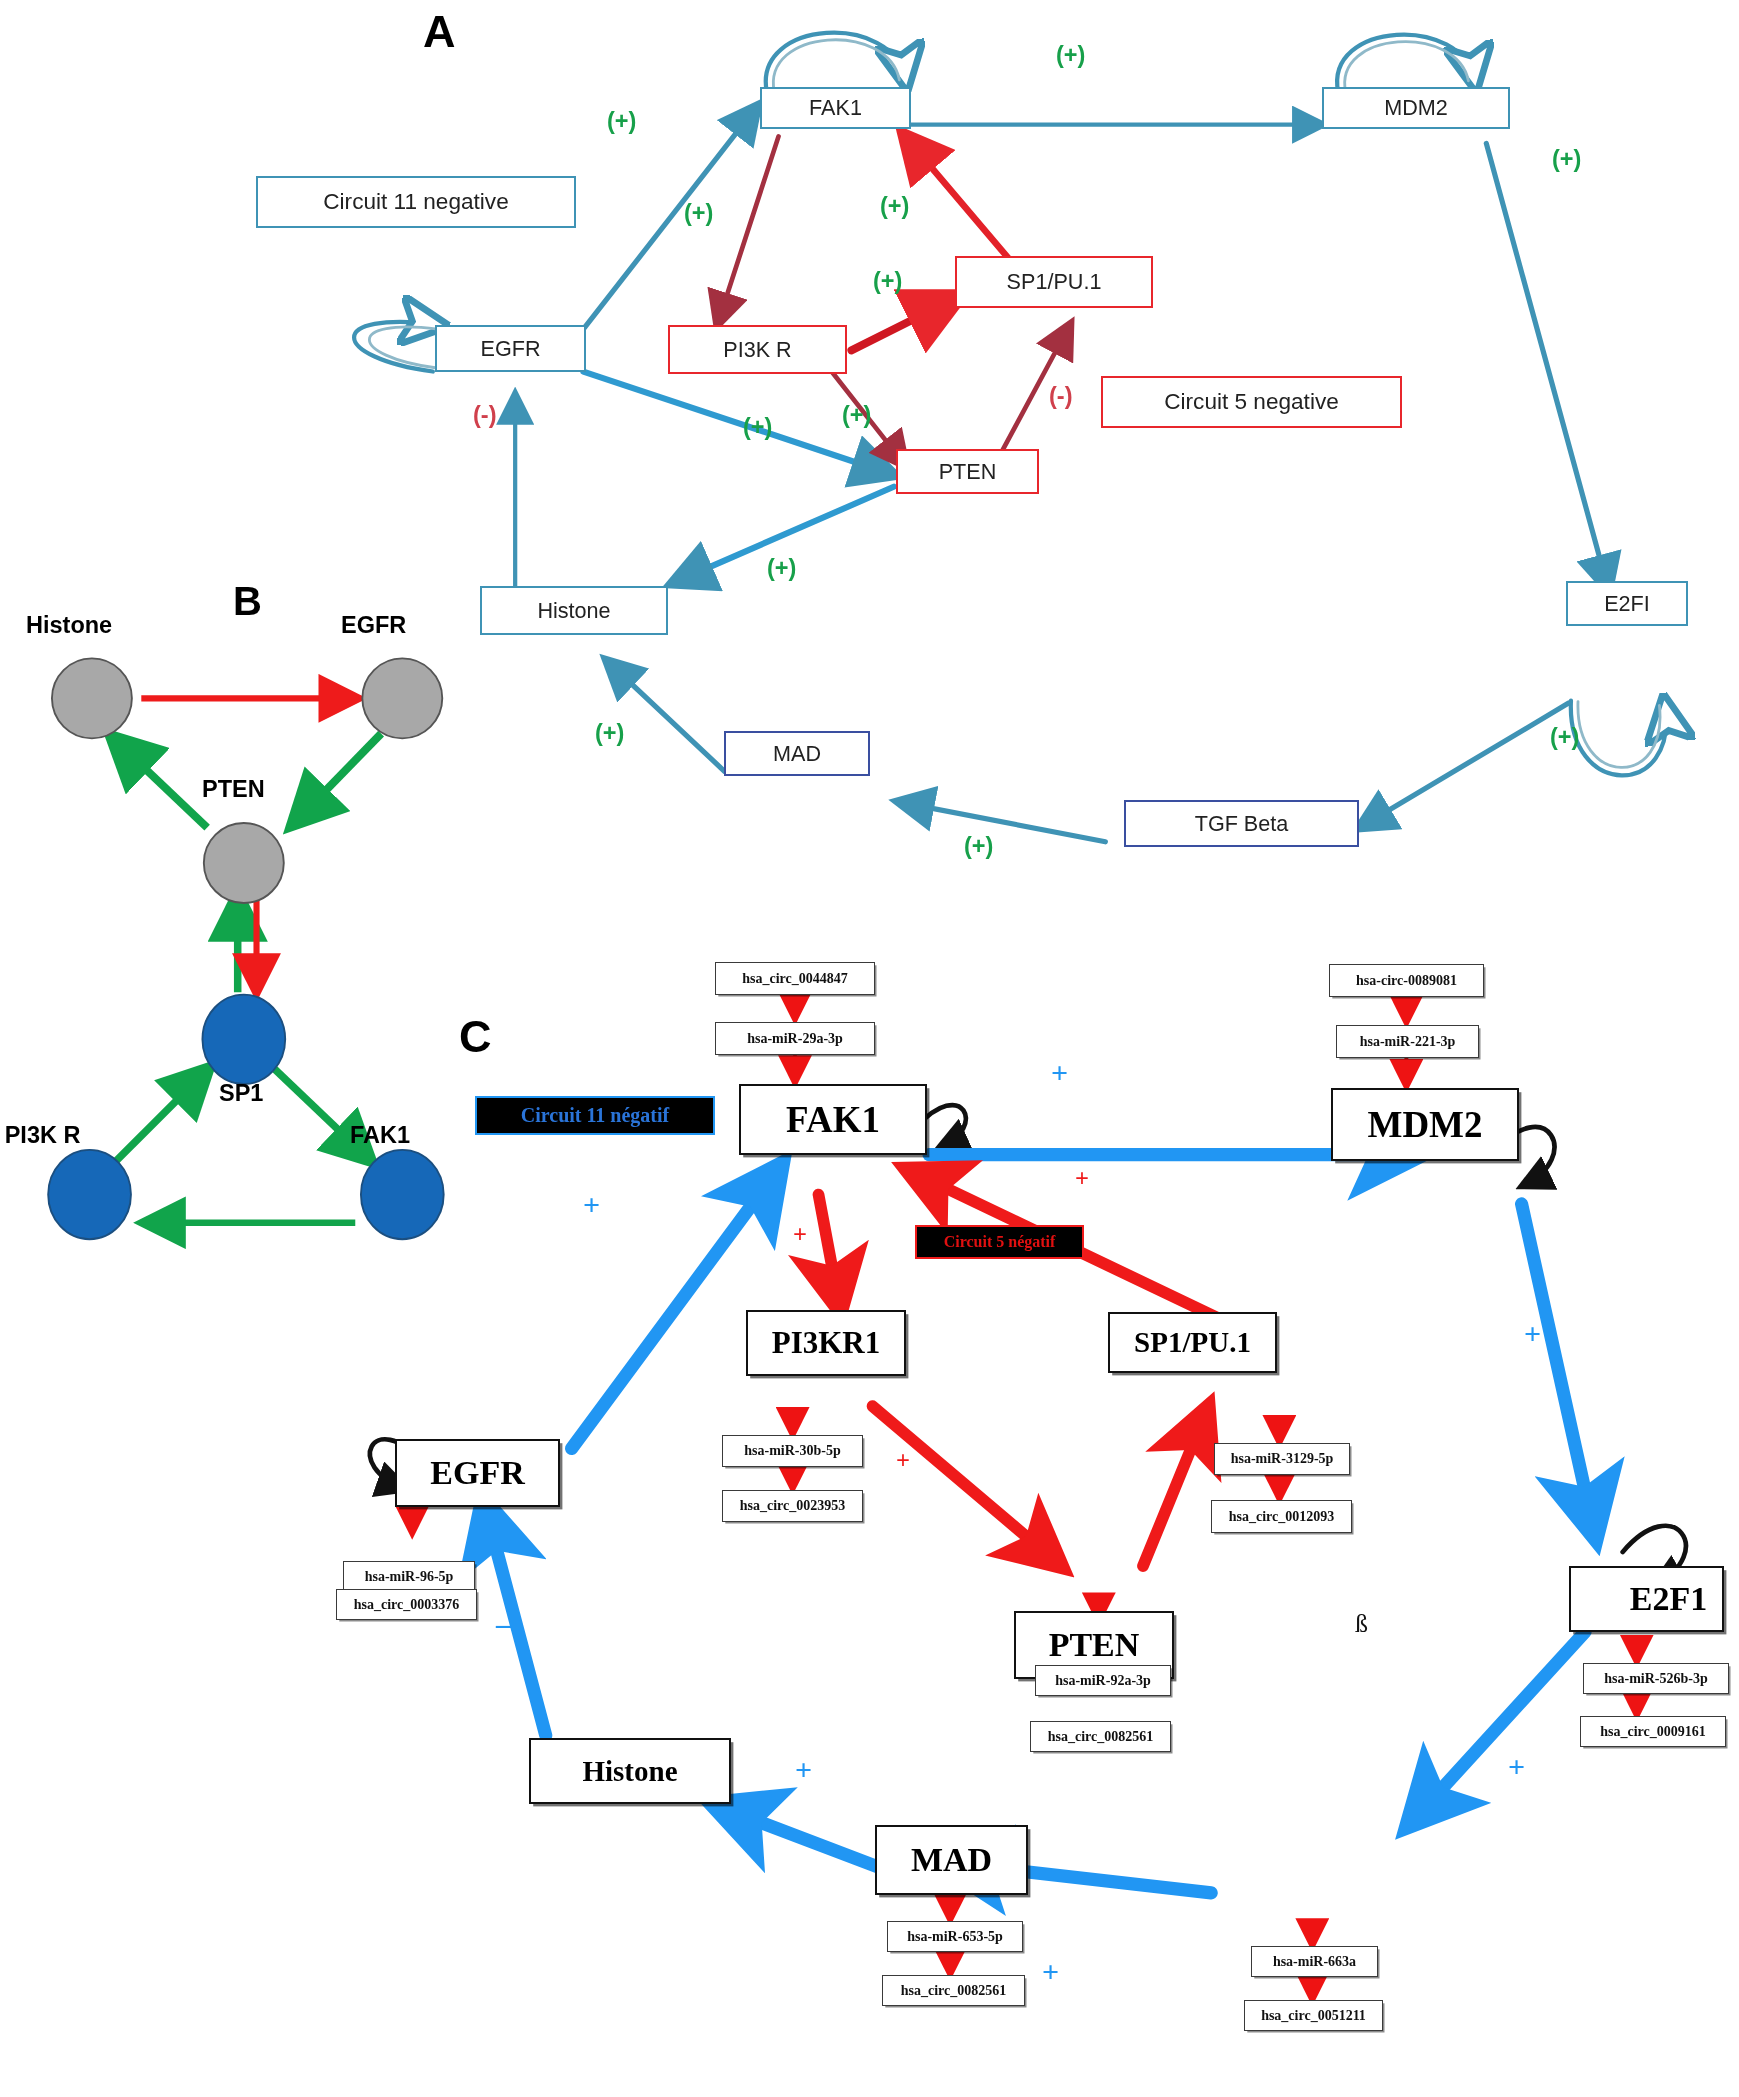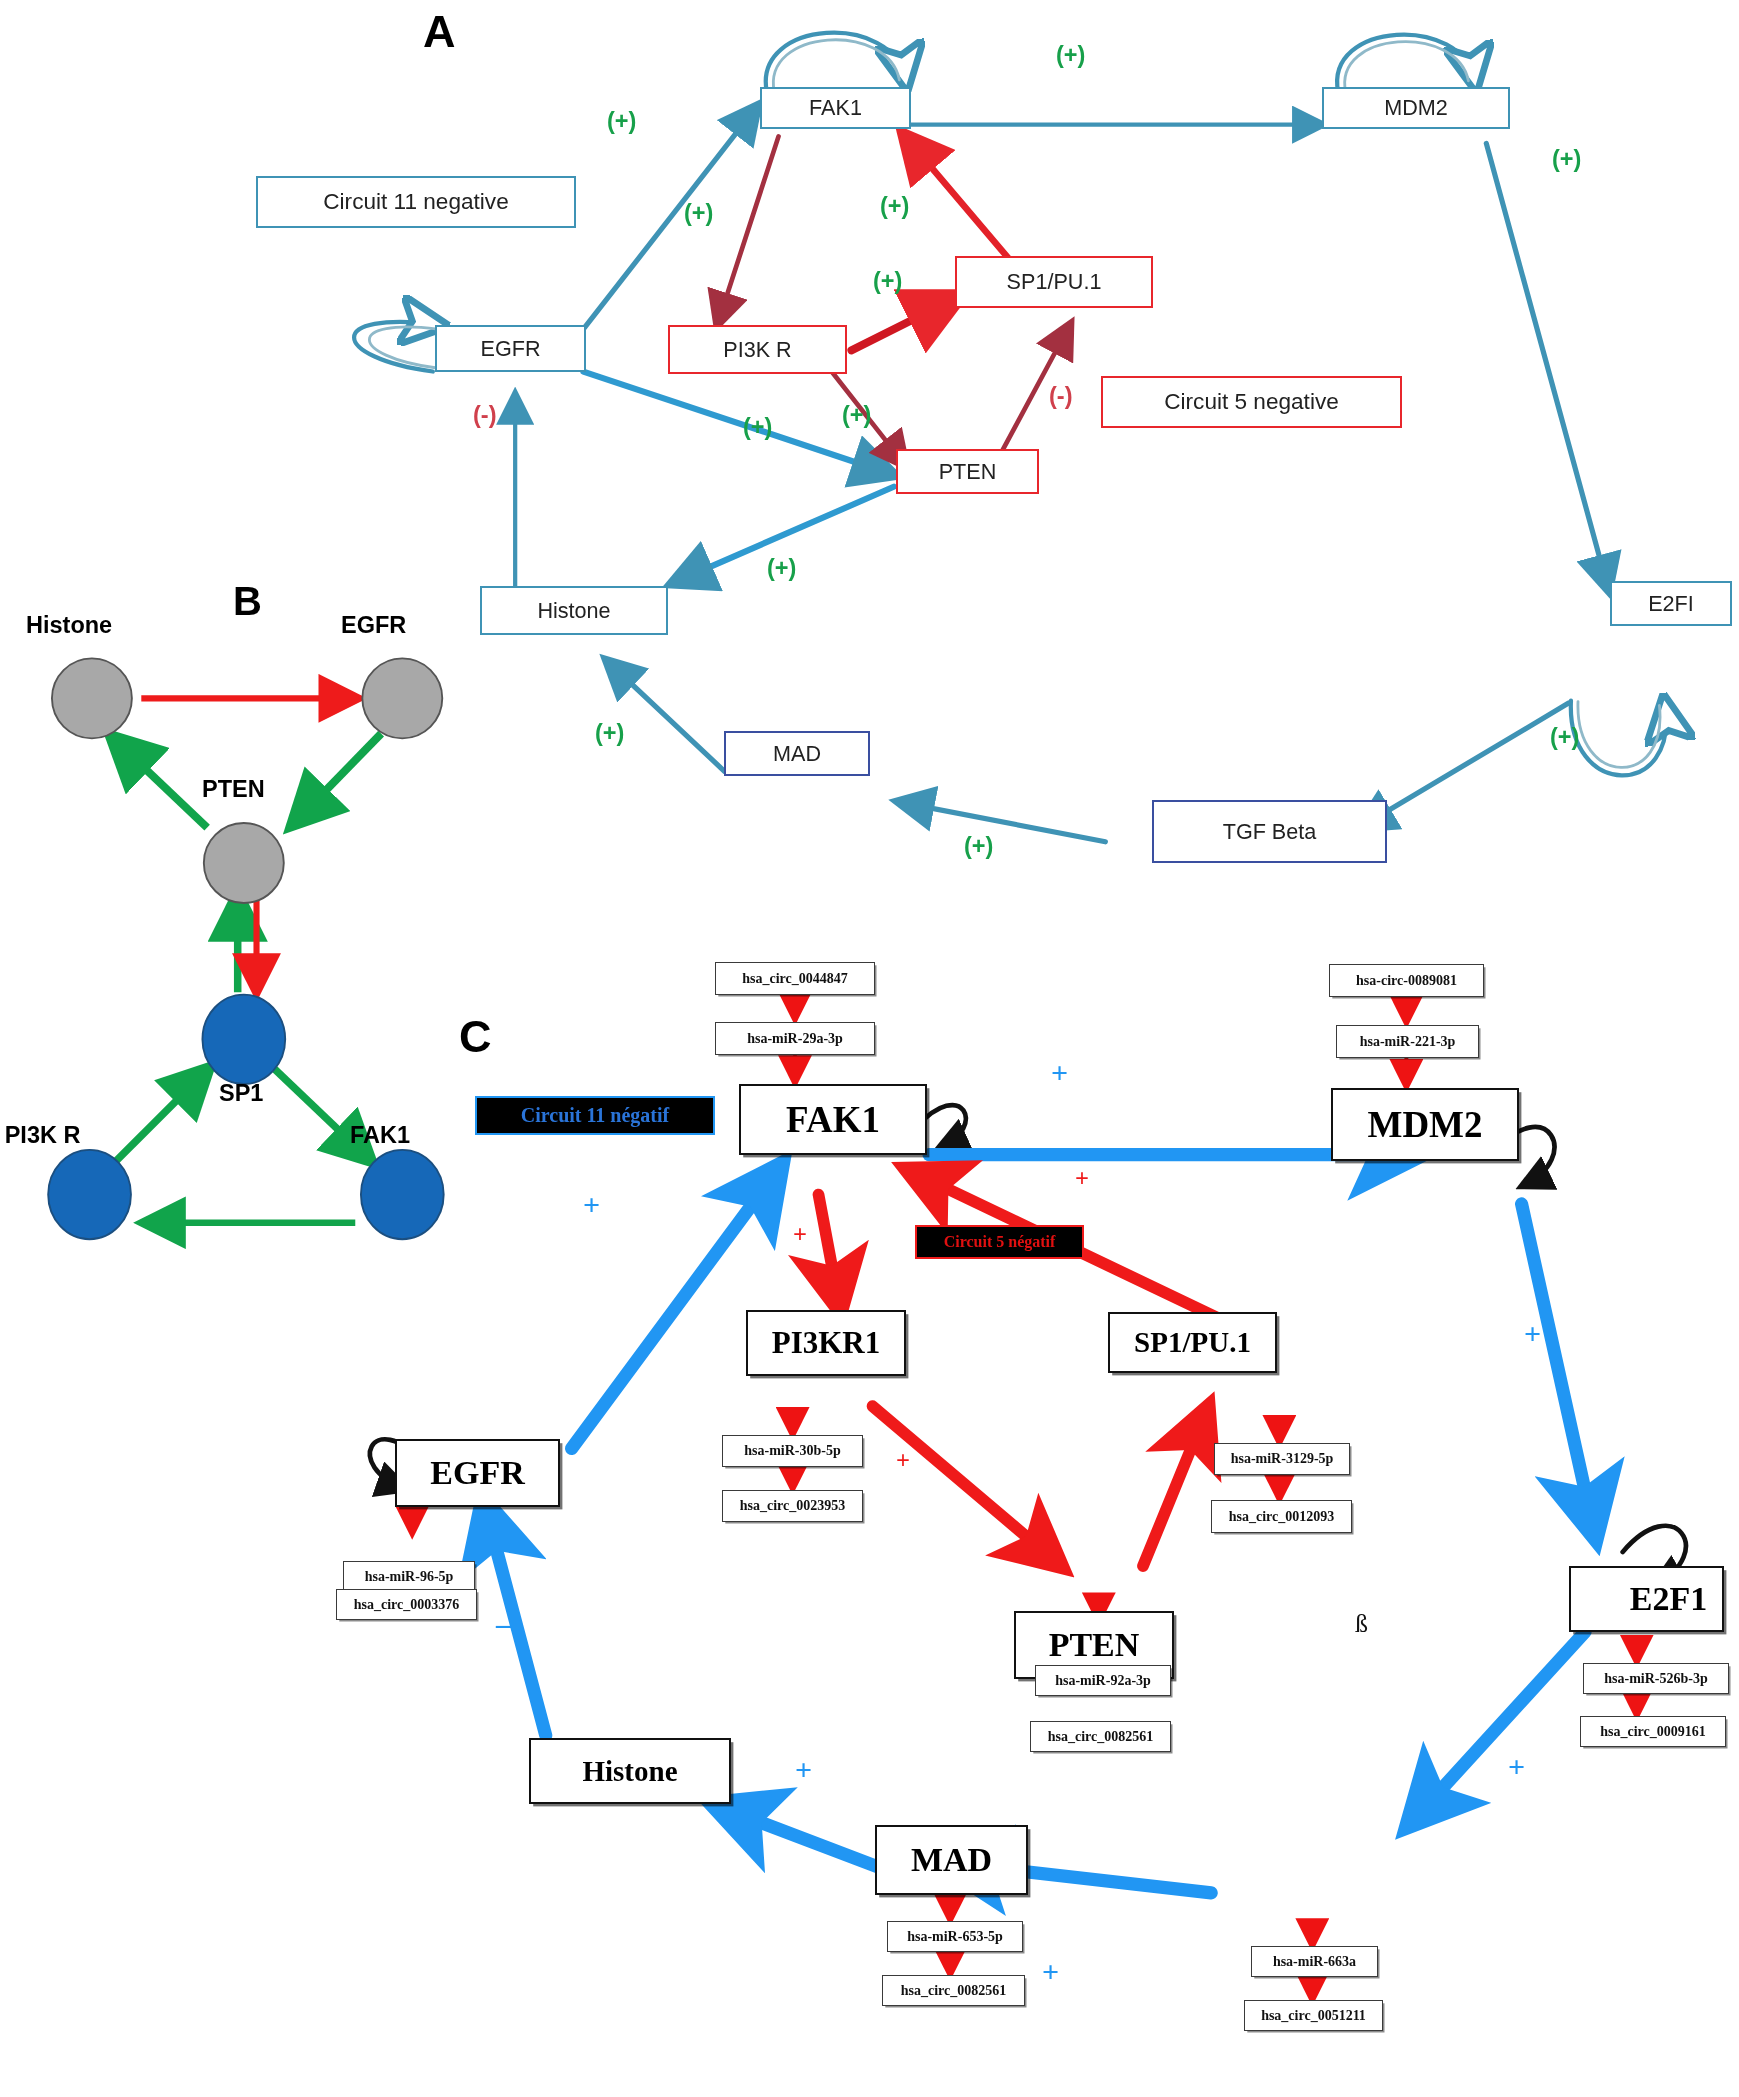--- a/index.html
+++ b/index.html
@@ -200,23 +200,23 @@
   <div class="legendA" style="left:256px;top:176px;width:320px;height:52px;">Circuit  11 negative</div>
   <div class="legendA red" style="left:1101px;top:376px;width:301px;height:52px;">Circuit  5 negative</div>
 
   <div class="nodeA" style="left:760px;top:87px;width:151px;height:42px;">FAK1</div>
   <div class="nodeA" style="left:1322px;top:87px;width:188px;height:42px;">MDM2</div>
   <div class="nodeA" style="left:435px;top:325px;width:151px;height:47px;">EGFR</div>
   <div class="nodeA red" style="left:668px;top:325px;width:179px;height:49px;">PI3K R</div>
   <div class="nodeA red" style="left:955px;top:256px;width:198px;height:52px;">SP1/PU.1</div>
   <div class="nodeA red" style="left:896px;top:449px;width:143px;height:45px;">PTEN</div>
   <div class="nodeA" style="left:480px;top:586px;width:188px;height:49px;">Histone</div>
-  <div class="nodeA" style="left:1566px;top:581px;width:122px;height:45px;margin-left:44px;">E2FI</div>
+  <div class="nodeA" style="left:1566px;top:581px;width:122px;height:45px;">E2FI</div>
   <div class="nodeA navy" style="left:724px;top:731px;width:146px;height:45px;">MAD</div>
-  <div class="nodeA navy" style="left:1152px;top:800px;width:235px;height:63px;">TGF  Beta</div>
+  <div class="nodeA navy" style="left:1124px;top:800px;width:235px;height:47px;">TGF  Beta</div>
 
   <div class="signA" style="left:607px;top:108px;">(+)</div>
   <div class="signA" style="left:1056px;top:42px;">(+)</div>
   <div class="signA" style="left:684px;top:200px;">(+)</div>
   <div class="signA" style="left:880px;top:193px;">(+)</div>
   <div class="signA" style="left:873px;top:268px;">(+)</div>
   <div class="signA" style="left:842px;top:402px;">(+)</div>
   <div class="signA neg" style="left:1049px;top:383px;">(-)</div>
   <div class="signA" style="left:743px;top:414px;">(+)</div>
   <div class="signA neg" style="left:473px;top:402px;">(-)</div>

